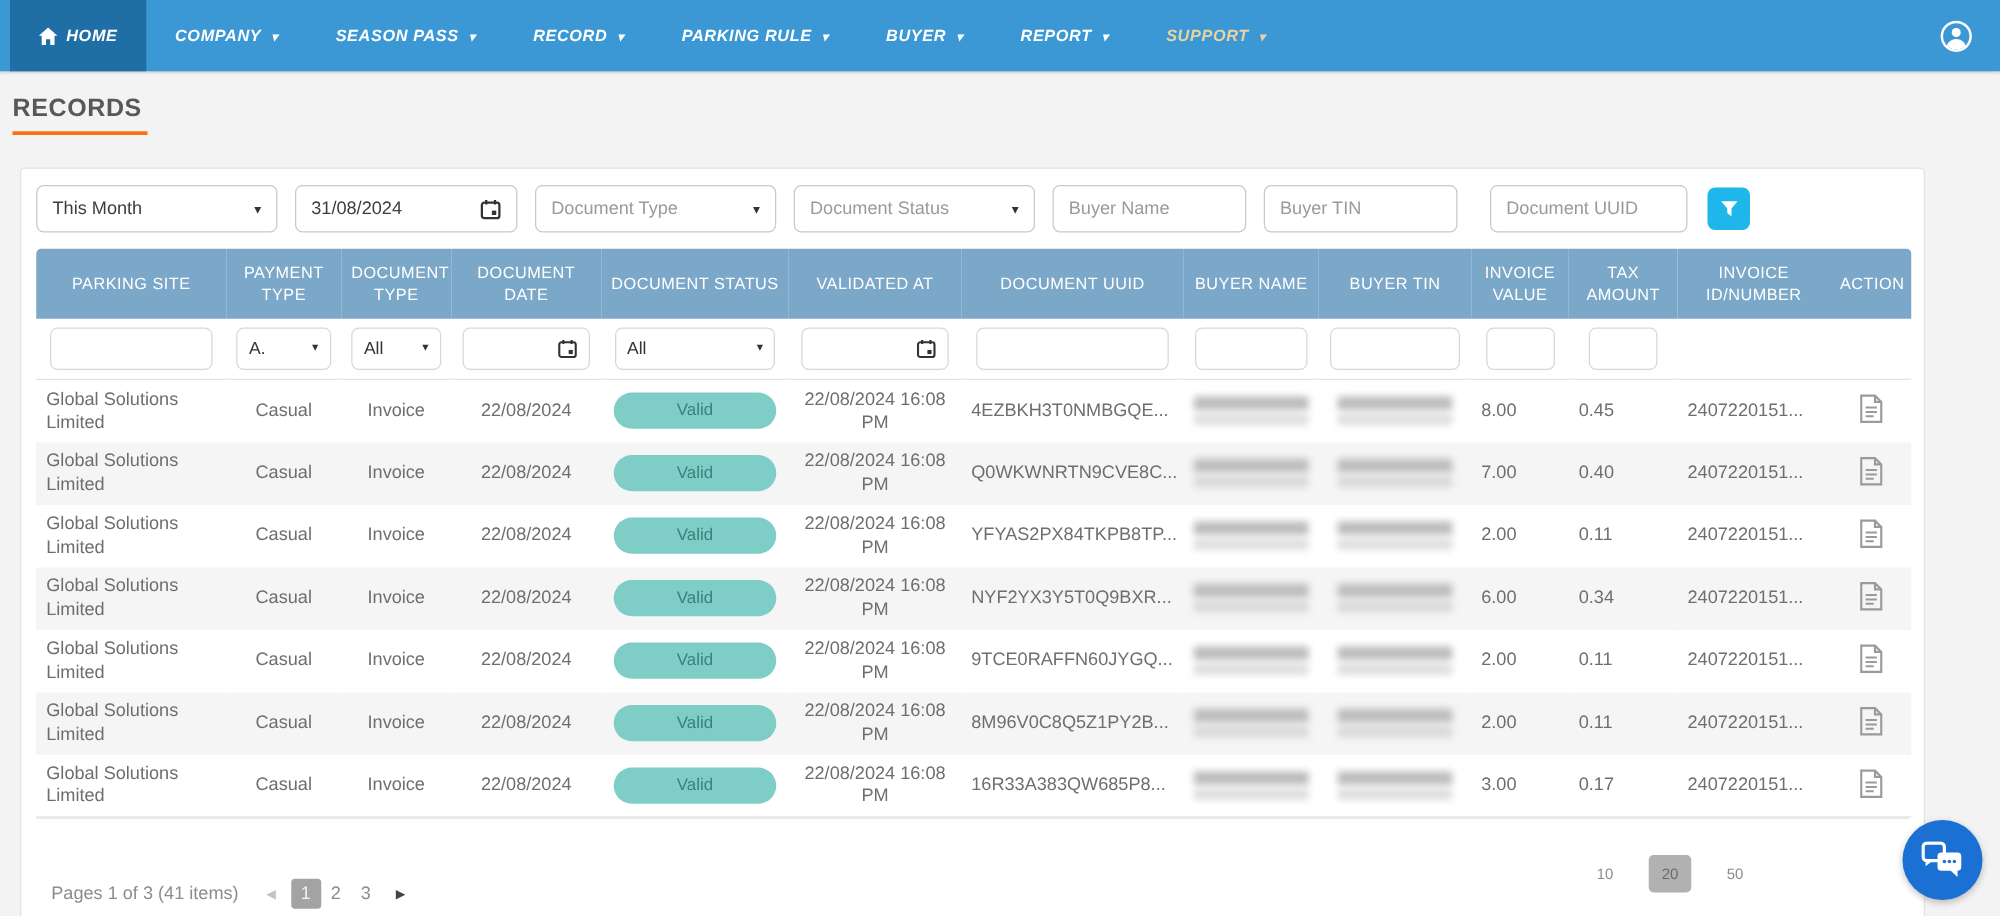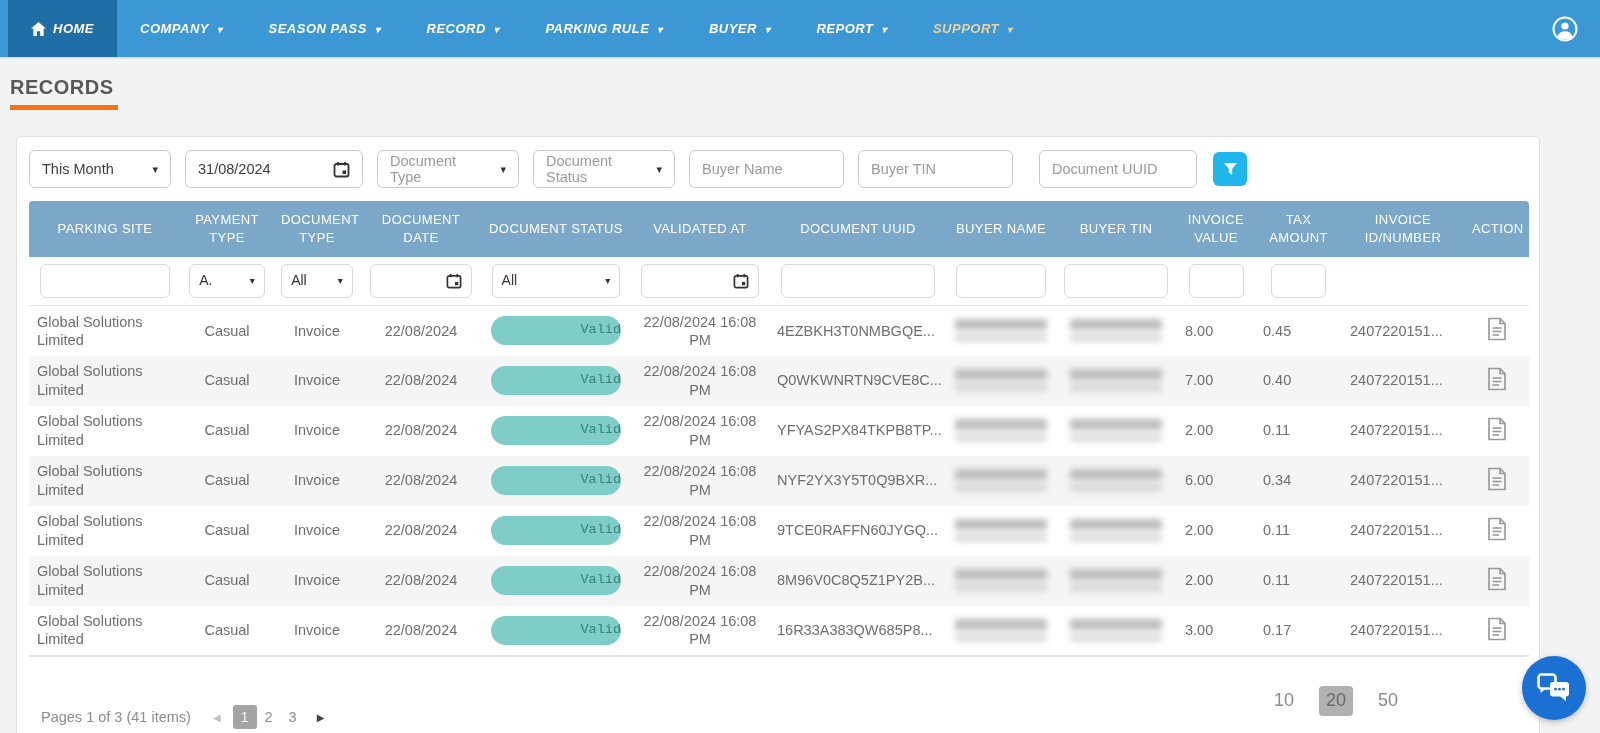--- a/index.html
+++ b/index.html
@@ -24,35 +24,35 @@
   .nav-item.active{ background:#1f6ea6; }
   .nav-item.highlight{ color:#e9d4a0;align-items:center; }
   .nav-item .caret{ font-size:10px; margin-left:1px; transform:translateY(1px); }
   .nav-user{
     position:absolute; right:22px; top:0; height:57px; display:flex; align-items:center; cursor:pointer;
   }
   
   .page-title{
     display:inline-block; margin:19px 0 0 10px; color:#585858;
     font-size:20px; font-weight:700; letter-spacing:.5px;
-    border-bottom:5px solid #f97316; padding:0 4px 6px 0;
+    border-bottom:3px solid #f97316; padding:0 4px 6px 0;
   }
   
   .card{
     background:#fff; border:1px solid #e2e2e2; border-radius:4px;
     margin:26px 0 0 16px; width:1524px;
   }
   
   .filter-bar{ display:flex; align-items:center; gap:14px; padding:13px 12px; }
   .fb-select,.fb-date{
     height:38px; border:1px solid #c9c9c9; border-radius:6px; background:#fff;
     display:flex; align-items:center; justify-content:space-between;
     padding:0 12px; font-size:14.5px; color:#3d3d3d; cursor:pointer;
   }
-  .fb-select{ width:142px;gap:17px; }
+  .fb-select{ width:193px;gap:17px; }
   .fb-select.ph span:first-child{ color:#9a9a9a; }
   .fb-select .caret{ font-size:11px; color:#333; }
   .fb-date{ width:178px; cursor:text; }
   .fb-date input{
     border:none; outline:none; font-size:14.5px; color:#3d3d3d; width:115px;
     font-family:"Liberation Sans", sans-serif; background:transparent;
   }
   .fb-text{
     height:38px; width:155px; border:1px solid #c9c9c9; border-radius:6px;
     padding:0 12px; font-size:14.5px; color:#3d3d3d; outline:none;
@@ -96,21 +96,21 @@
   tbody td{
     height:50px; padding:4px 8px; font-size:14.5px; color:#6e6e6e;
     line-height:1.25; vertical-align:middle; text-align:center;
   }
   tbody tr.alt{ background:#f5f5f5; }
   tbody tr:last-child{ border-bottom:1px solid #e4e4e4; }
   td.al{ text-align:left; }
   td.ar{ text-align:left; }
   .badge-valid{
     display:inline-block; width:130px; padding:6px 0; border-radius:16px;
-    background:#7ecdc7; color:#39837b; font-size:13.5px; text-align:right;font-family:Liberation Mono, monospace;
+    background:#7ecdc7; color:#39837b; font-size:13.5px; text-align:center;
   }
   .redacted{ display:flex; flex-direction:column; align-items:center; gap:3px; }
   .blur-bar{ width:92px; height:11px; border-radius:2px; background:#bdbdbd; filter:blur(3px); }
   .blur-bar.b2{ height:9px; opacity:.5; }
   .doc-btn{ background:none; border:none; cursor:pointer; padding:2px; }
   
   .pager{
     display:flex; align-items:center; justify-content:space-between;
     padding:15px 12px 18px 12px; margin:0 12px; border-top:1px solid #e4e4e4;
   }
@@ -118,21 +118,21 @@
   .pager-summary{ margin-right:10px; }
   .pg-arrow{ border:none; background:none; font-size:10px; color:#444; cursor:pointer; padding:4px; }
   .pg-arrow.disabled{ color:#c3c3c3; }
   .pg-num{
     min-width:24px; height:24px; border:none; background:none; color:#8c8c8c;
     font-size:14.5px; cursor:pointer; border-radius:3px; padding:0 5px;
   }
   .pg-num.active{ background:#a3a3a3; color:#f2f2f2; }
   .pager-right{ display:flex; align-items:center; gap:18px; margin-right:110px; }
   .pg-size{
-    border:none; background:none; color:#8c8c8c; font-size:18px; cursor:pointer;
+    border:none; background:none; color:#8c8c8c; font-size:12px; cursor:pointer;
     min-width:34px; height:30px; border-radius:4px;
   }
   .pg-size.active{ background:#b1b1b1; color:#6a6a6a; }
   
   .chat-fab{
     position:absolute; right:14px; bottom:13px; width:64px; height:64px;
     border-radius:50%; background:#1b70d4; border:none; cursor:pointer;
     display:flex; align-items:center; justify-content:center;
     box-shadow:0 2px 6px rgba(0,0,0,.25);
   }

